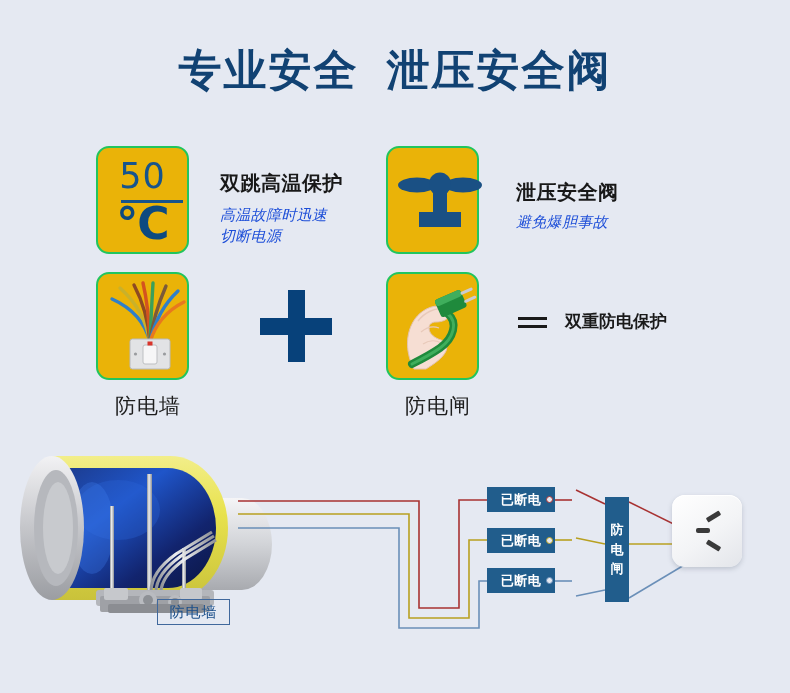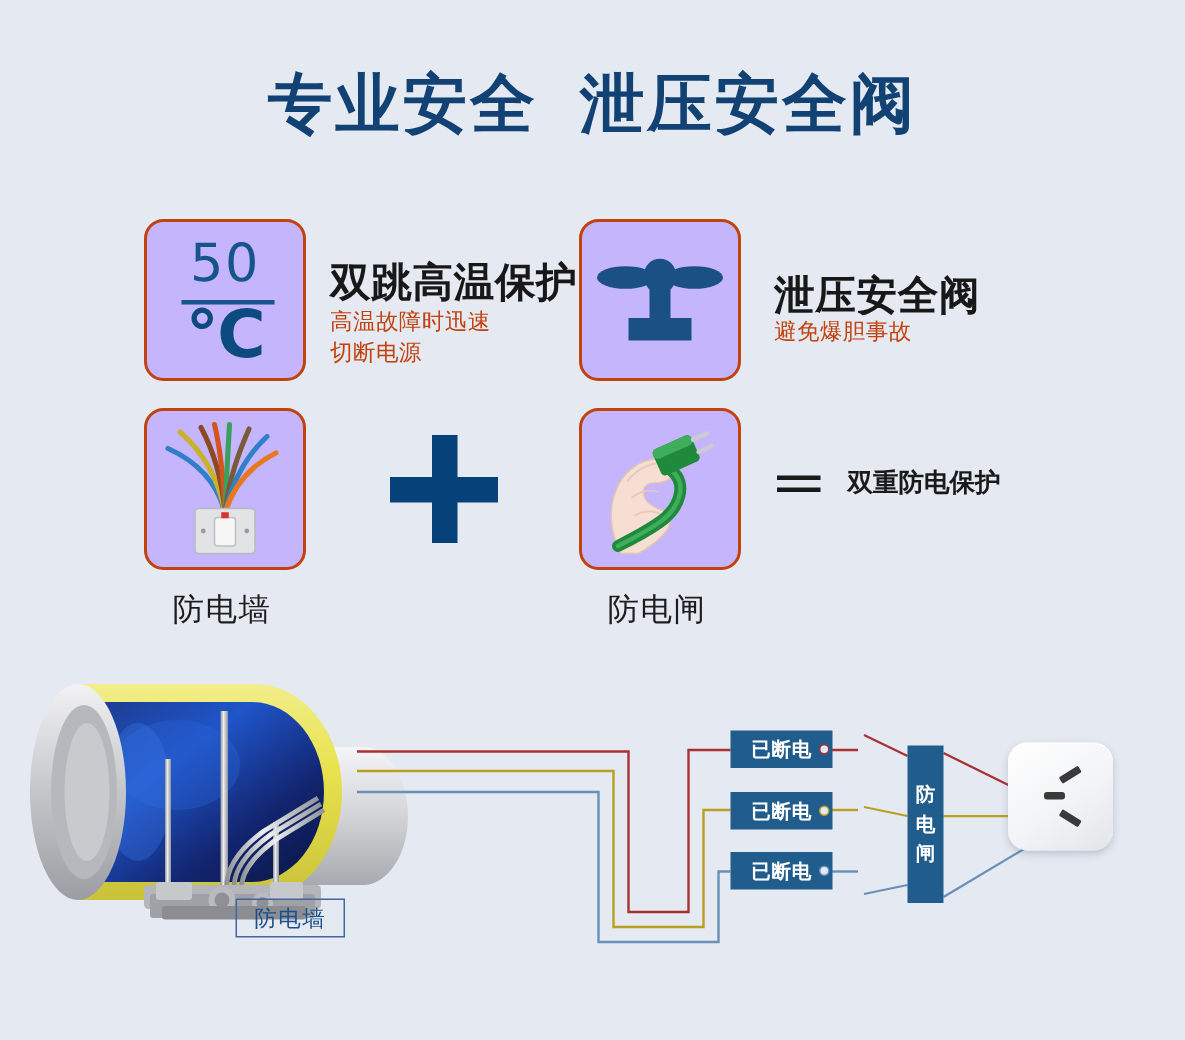--- a/index.html
+++ b/index.html
@@ -18,24 +18,24 @@
     text-align:center;
     font-size:43px;font-weight:bold;letter-spacing:2px;
     color:#114273;
     line-height:1.15;
     white-space:pre;
   }
 
   
   .icon-box{
     position:absolute;
-    width:108px;height:108px;
-    border:2px solid #c2410c;
+    width:93px;height:108px;
+    border:2px solid #22c55e;
     border-radius:13px;
-    background:#c4b5fd;
+    background:#eab308;
     box-sizing:border-box;
   }
   #box-temp{left:96px;top:146px;}
   #box-valve{left:386px;top:146px;}
   #box-wall{left:96px;top:272px;}
   #box-switch{left:386px;top:272px;}
 
   
   .temp-glyph{position:absolute;left:0;top:0;width:100%;height:100%;}
   .temp-num{
@@ -49,26 +49,26 @@
   }
   .temp-unit{
     position:absolute;left:0;top:53px;width:100%;
     text-align:center;font-size:44px;font-weight:bold;color:#0d4a80;
     font-family:"DejaVu Sans",sans-serif;line-height:1.05;
     letter-spacing:-1px;
   }
 
   
   .feat-title{
-    position:absolute;font-size:27px;font-weight:bold;color:#181818;
+    position:absolute;font-size:20px;font-weight:bold;color:#181818;
     white-space:nowrap;letter-spacing:0.5px;
   }
   .feat-sub{
-    position:absolute;font-size:15px;color:#c2410c;
-    line-height:1.42;white-space:pre-line;letter-spacing:0.3px;
+    position:absolute;font-size:15px;color:#1d4ed8;
+    line-height:1.42;white-space:pre-line;letter-spacing:0.3px;font-style:italic;
   }
   #t-temp{left:220px;top:170px;}
   #s-temp{left:220px;top:204px;}
   #t-valve{left:516px;top:179px;}
   #s-valve{left:516px;top:211px;}
 
   
   #plus-sign{position:absolute;left:260px;top:290px;width:72px;height:72px;}
   #plus-sign .h{position:absolute;left:0;top:28px;width:72px;height:17px;background:#07417a;}
   #plus-sign .v{position:absolute;left:28px;top:0;width:17px;height:72px;background:#07417a;}

